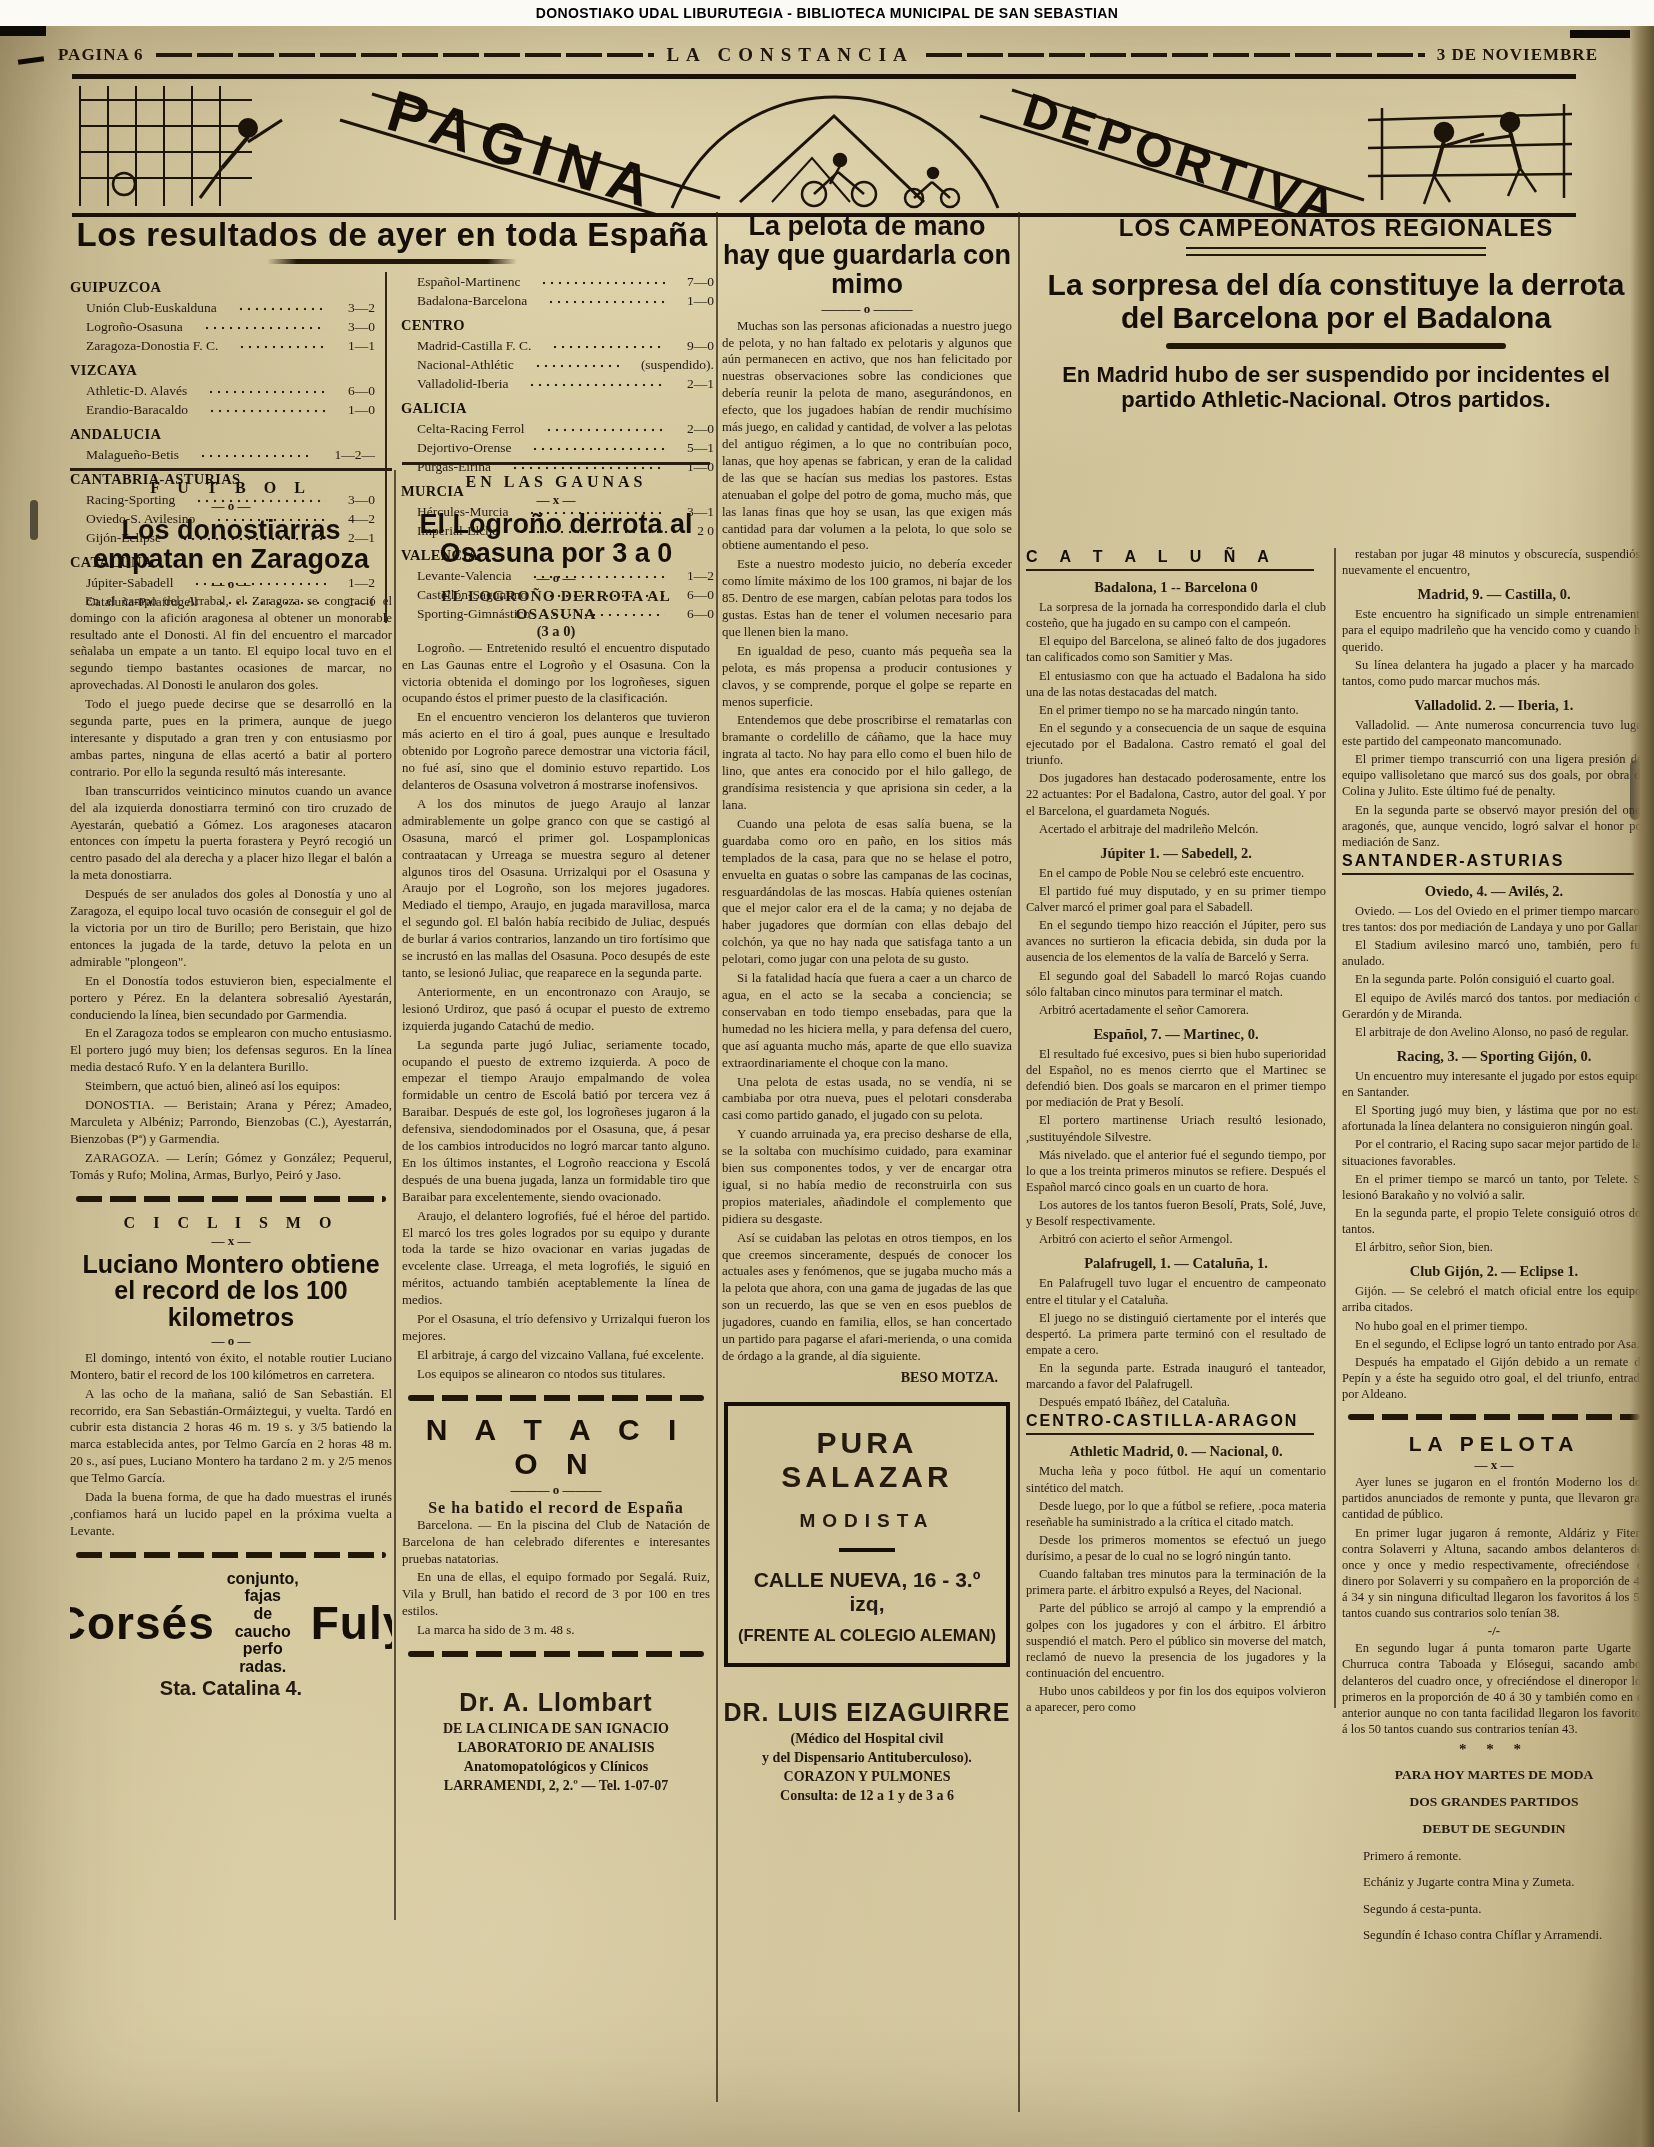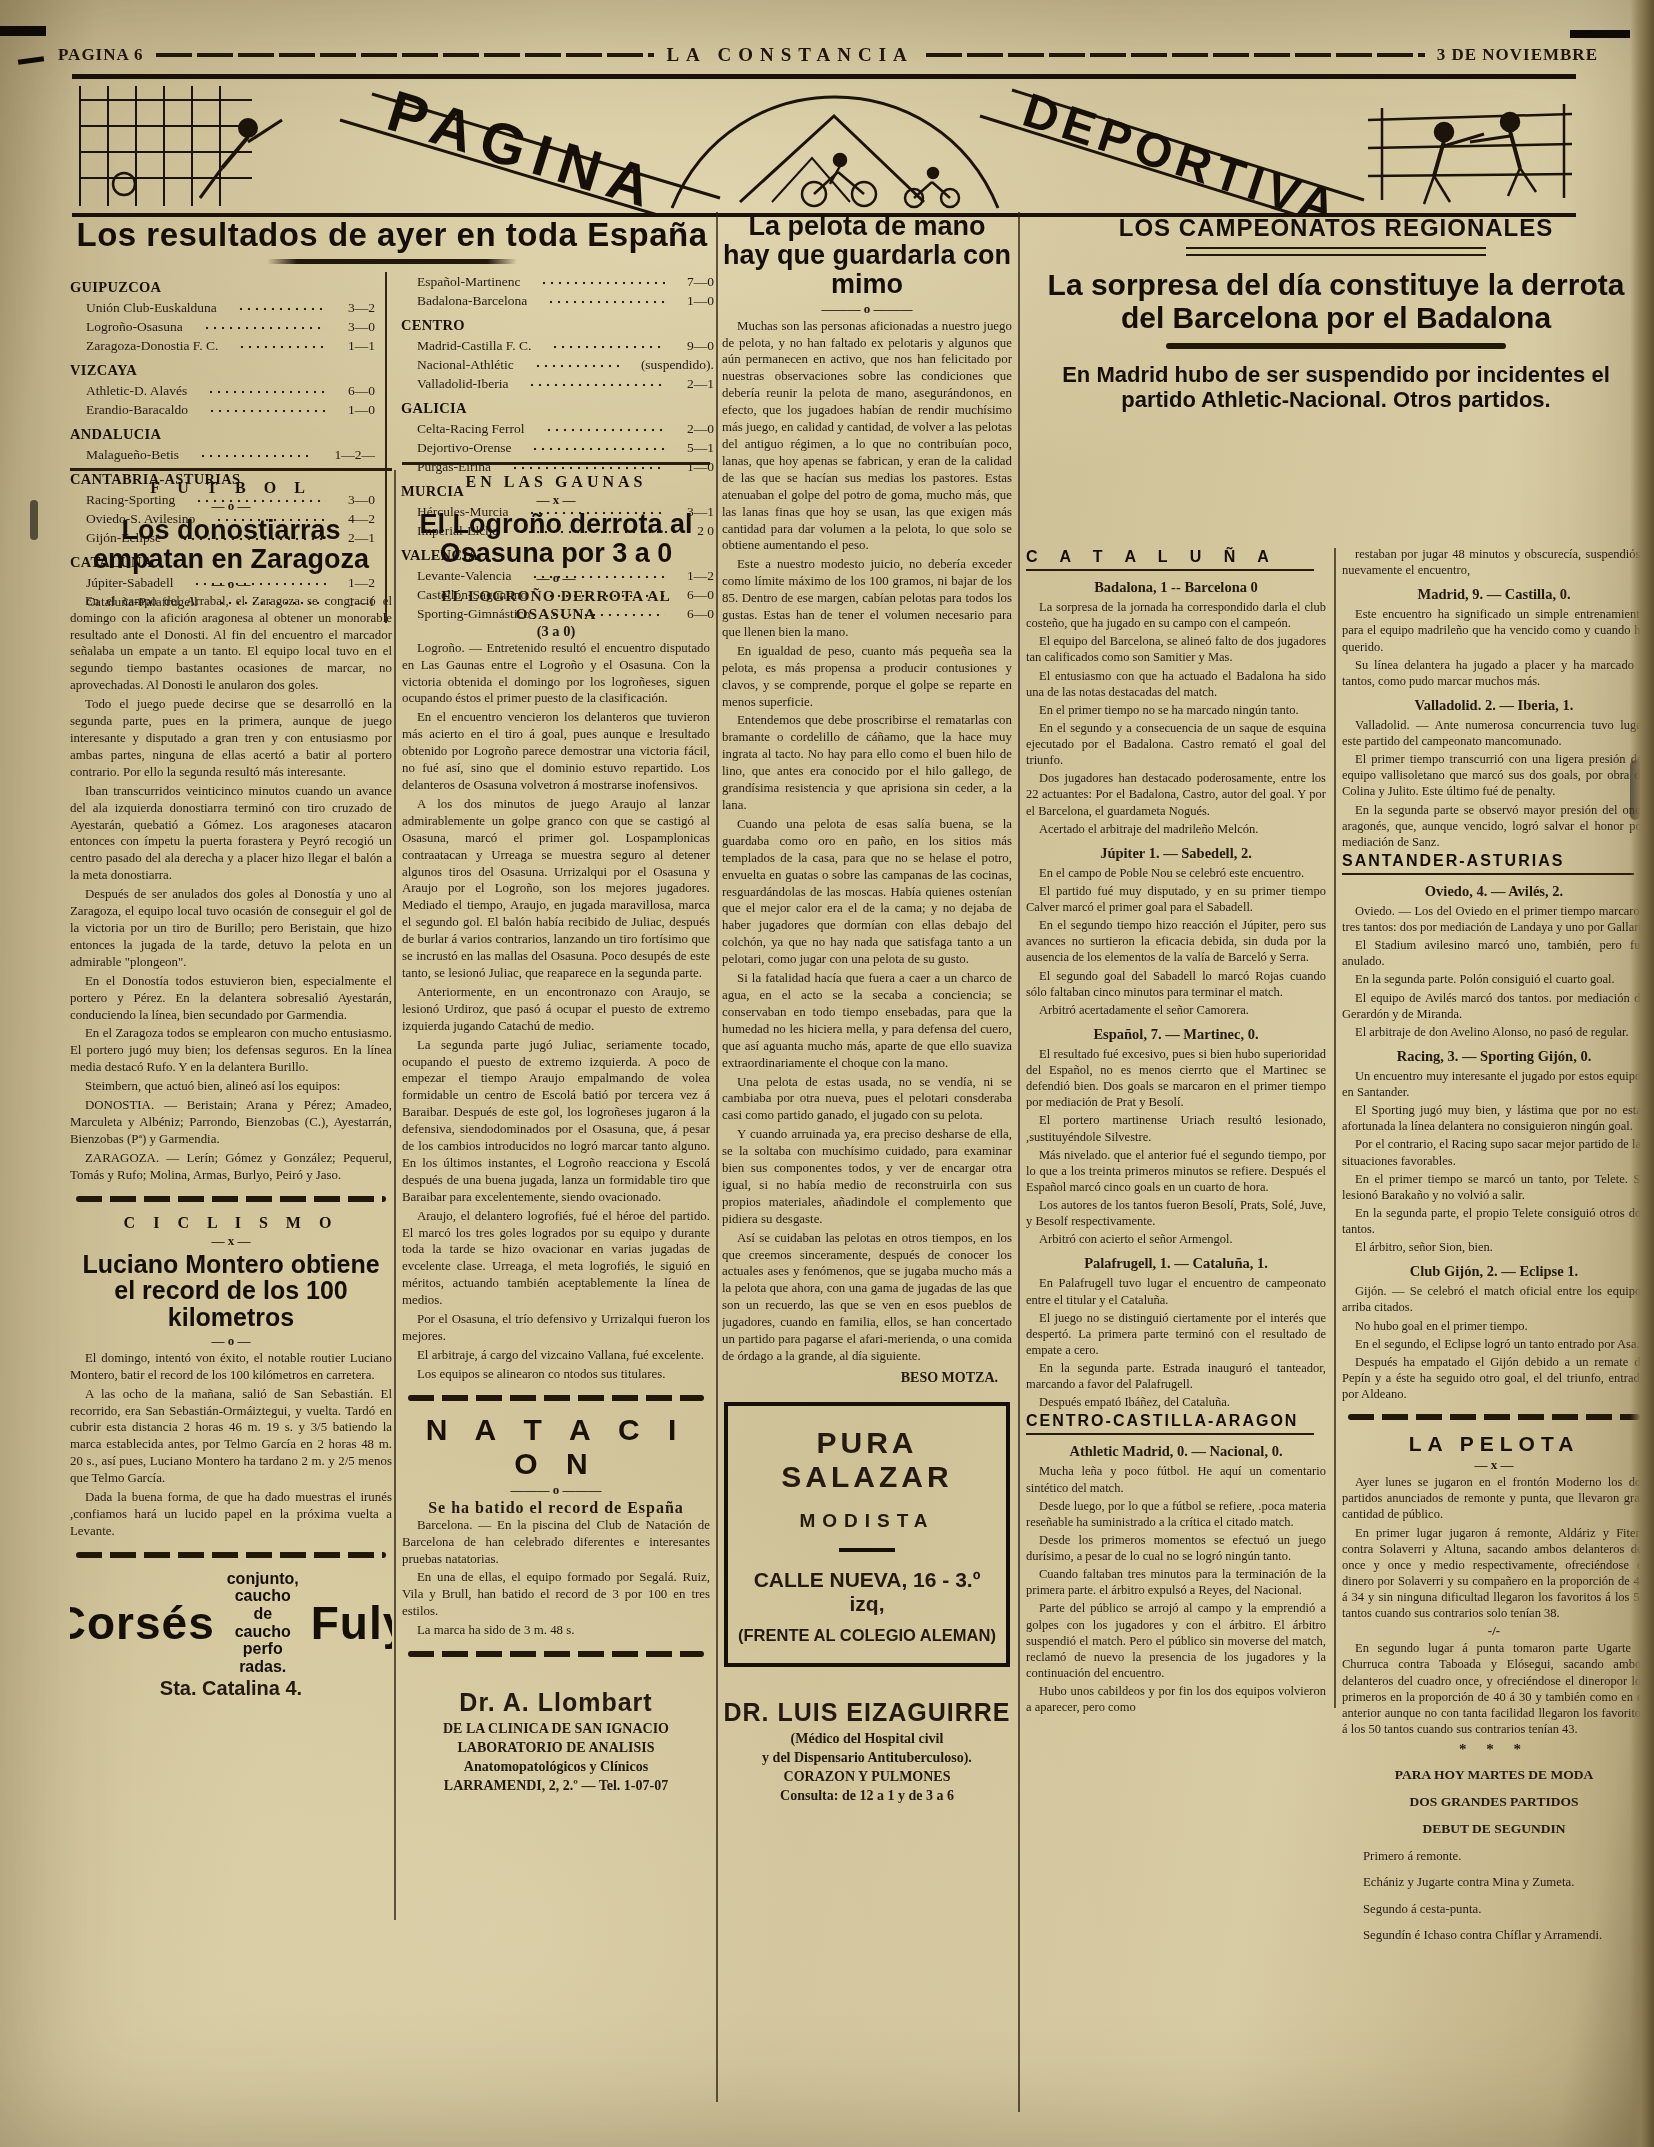--- a/index.html
+++ b/index.html
@@ -85,20 +85,23 @@
   .ad-doc .name{font-family:"Liberation Sans",sans-serif;font-weight:bold;font-size:25px;letter-spacing:1px;margin-bottom:3px;margin-top:31px;}
   .ad-doc .line{font-weight:bold;font-size:14px;line-height:1.35;margin:0;text-indent:0;text-align:center;}
 
   .v-rule{position:absolute;width:2px;background:rgba(40,28,12,.7);z-index:2;}
 </style>
 </head>
 <body>
 
 <div class="page">
 
+  <div class="stamp">
+    <span>DONOSTIAKO UDAL LIBURUTEGIA - BIBLIOTECA MUNICIPAL DE SAN SEBASTIAN</span>
+  </div>
 
   <div class="art" style="left:0;top:26px;width:46px;height:10px;"></div>
   <div class="art" style="right:24px;top:30px;width:60px;height:8px;"></div>
   <div class="art" style="left:18px;top:58px;width:26px;height:5px;transform:rotate(-8deg);"></div>
   <div class="art" style="left:30px;top:500px;width:8px;height:40px;opacity:.6;border-radius:4px;"></div>
   <div class="art" style="right:14px;top:760px;width:10px;height:60px;opacity:.55;border-radius:5px;"></div>
   <div class="edge-right"></div>
 
   <div class="masthead">
     <span class="mh-left">PAGINA 6</span>
@@ -339,21 +342,21 @@
     <div class="divider">— o —</div>
     <div>
         <p class="para">El domingo, intentó von éxito, el notable routier Luciano Montero, batir el record de los 100 kilómetros en carretera.</p>
         <p class="para">A las ocho de la mañana, salió de San Sebastián. El recorrido, era San Sebastián-Ormáiztegui, y vuelta. Tardó en cubrir esta distancia 2 horas 46 m. 19 s. y 3/5 batiendo la marca establecida antes, por Telmo García en 2 horas 48 m. 20 s., así pues, Luciano Montero ha tardano 2 m. y 2/5 menos que Telmo García.</p>
         <p class="para">Dada la buena forma, de que ha dado muestras el irunés ,confiamos hará un lucido papel en la próxima vuelta a Levante.</p>
       </div>
     <div class="orn-rule"></div>
     <div class="ad-corset">
       <span class="big">Corsés</span>
       <span class="ad-mid">
-          <p class="line">conjunto, caucho</p>
+          <p class="line">conjunto, fajas</p>
           <p class="line">de caucho perfo</p>
           <p class="line">radas.</p>
         </span>
       <span class="big">Fuly</span>
     </div>
     <div class="ad-addr">Sta. Catalina 4.</div>
   </div>
 
   <div class="col col2">
     <div class="topline"></div>

